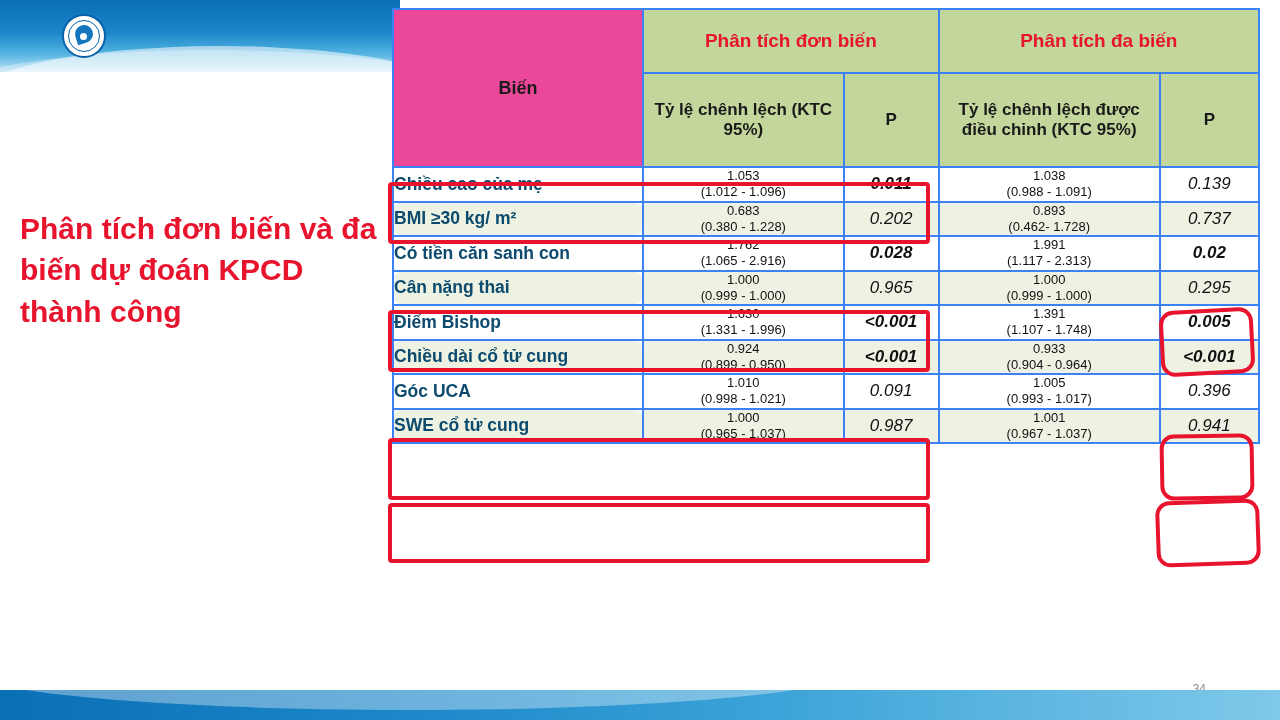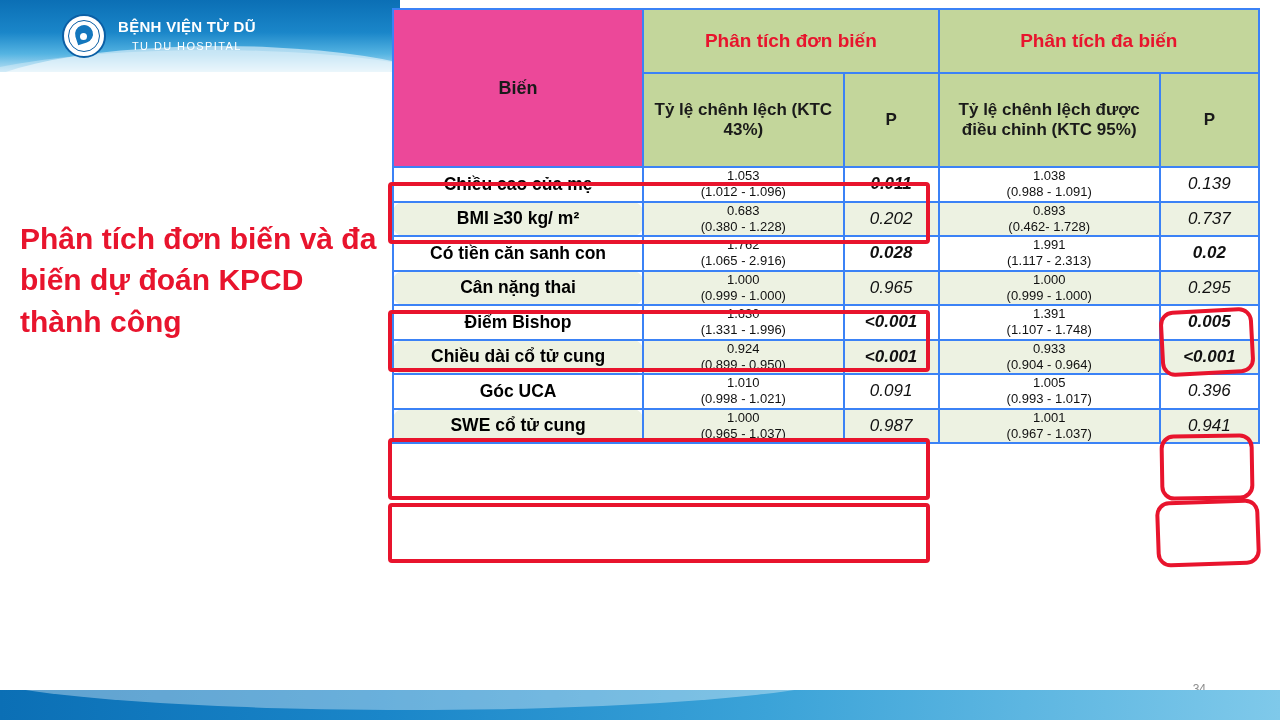--- a/index.html
+++ b/index.html
@@ -112,21 +112,21 @@
     left: -40px; top: -30px;
     width: 900px; height: 50px;
     background: rgba(255,255,255,0.35);
     border-radius: 0 0 60% 60% / 0 0 100% 100%;
   }
 
   
   .left-title {
     position: absolute;
     left: 20px;
-    top: 218px;
+    top: 208px;
     width: 360px;
     color: #e8142d;
     font-size: 30px;
     font-weight: bold;
     line-height: 1.38;
   }
 
   
   .table-wrap {
     position: absolute;
@@ -169,23 +169,23 @@
     font-size: 18px;
     font-weight: bold;
     text-align: center;
   }
   .row-a td { background: #ffffff; }
   .row-b td { background: #edf2e2; }
 
   td.varname {
     font-size: 17.5px;
     font-weight: bold;
-    color: #000000;
+    color: #0c4a6e;
     padding: 6px 4px 6px 8px;
-    text-align: center;
+    text-align: left;
     line-height: 1.2;
     border-radius: 10px;
   }
   td.val {
     font-size: 13px;
     color: #111;
     text-align: center;
     line-height: 1.25;
     padding: 6px 2px;
   }
@@ -224,24 +224,20 @@
   .col-w-p2  { width: 96px; }
 </style>
 </head>
 <body>
 
 <div class="top-banner"></div>
 
 <div class="logo-wrap">
   <span class="logo-mark">
     <span class="inner"></span>
-  </span>
-  <span class="logo-text">
-    <span class="l1">BỆNH VIỆN TỪ DŨ</span><br>
-    <span class="l2">TU DU HOSPITAL</span>
   </span>
 </div>
 
 <div class="left-title">Phân tích đơn biến và đa biến dự đoán KPCD thành công</div>
 
 <div class="table-wrap">
   <table class="results">
     <colgroup>
       <col class="col-w-var">
         <col class="col-w-or">
@@ -249,21 +245,21 @@
       <col class="col-w-aor">
         <col class="col-w-p2">
     </colgroup>
     <thead>
       <tr>
         <th class="hdr-var" rowspan="2">Biến</th>
         <th class="hdr-top" colspan="2">Phân tích đơn biến</th>
         <th class="hdr-top" colspan="2">Phân tích đa biến</th>
       </tr>
       <tr>
-        <th class="hdr-sub">Tỷ lệ chênh lệch (KTC 43%)</th>
+        <th class="hdr-sub">Tỷ lệ chênh lệch (KTC 95%)</th>
         <th class="hdr-sub">P</th>
         <th class="hdr-sub">Tỷ lệ chênh lệch được điều chỉnh (KTC 95%)</th>
         <th class="hdr-sub">P</th>
       </tr>
     </thead>
     <tbody>
       <tr class="row-a">
         <td class="varname">Chiều cao của mẹ</td>
         <td class="val">
           <span class="cellline">1.053</span>

